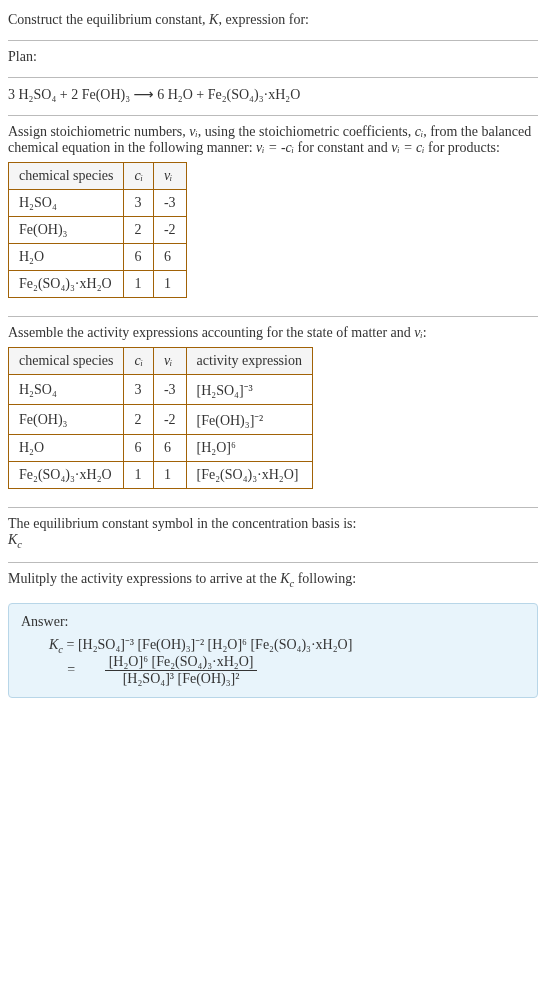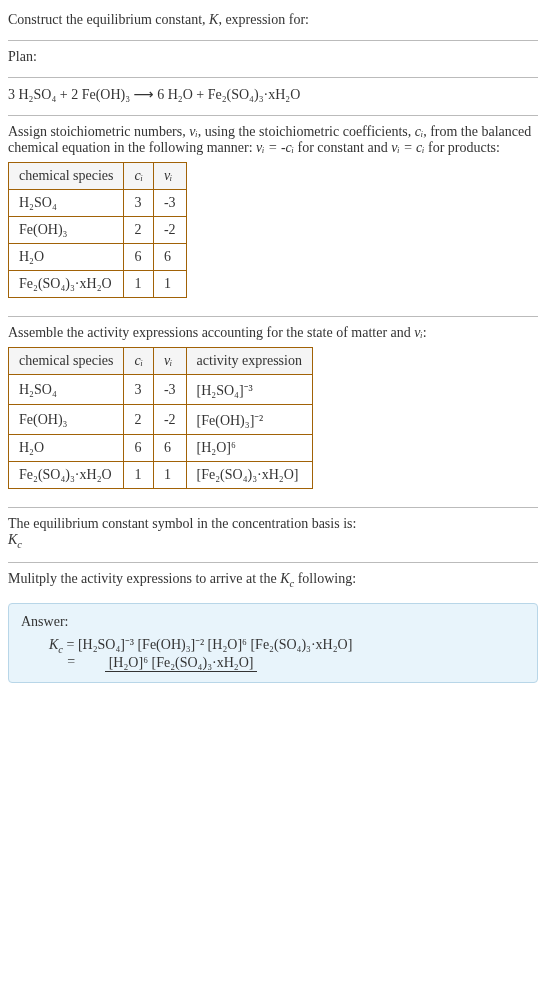--- a/index.html
+++ b/index.html
@@ -176,15 +176,16 @@
 <div class="section">
   <span>Mulitply the activity expressions to arrive at the </span><span class="italic">K<sub>c</sub></span><span> following:</span>
 </div>
 
 <div class="answer-box">
   <div>Answer:</div>
   <div class="indent">
     <span class="italic">K<sub>c</sub></span><span> = </span><span>[H₂SO₄]⁻³ [Fe(OH)₃]⁻² [H₂O]⁶ [Fe₂(SO₄)₃·xH₂O]</span><br>
     <span style="visibility:hidden">K<sub>c</sub></span><span> = </span><span class="frac">
       <span class="num">[H₂O]⁶ [Fe₂(SO₄)₃·xH₂O]</span>
+      <span class="den">[H₂SO₄]³ [Fe(OH)₃]²</span>
     </span>
   </div>
 </div>
 
 </body></html>

